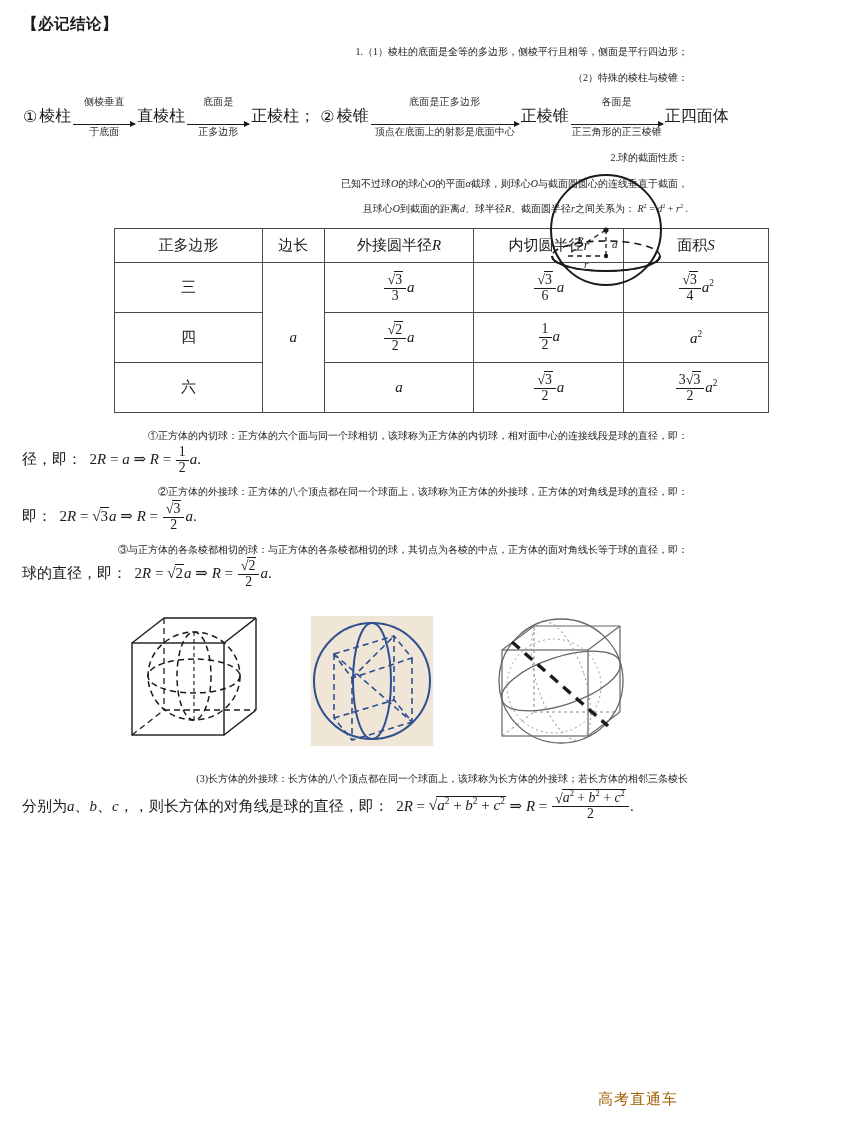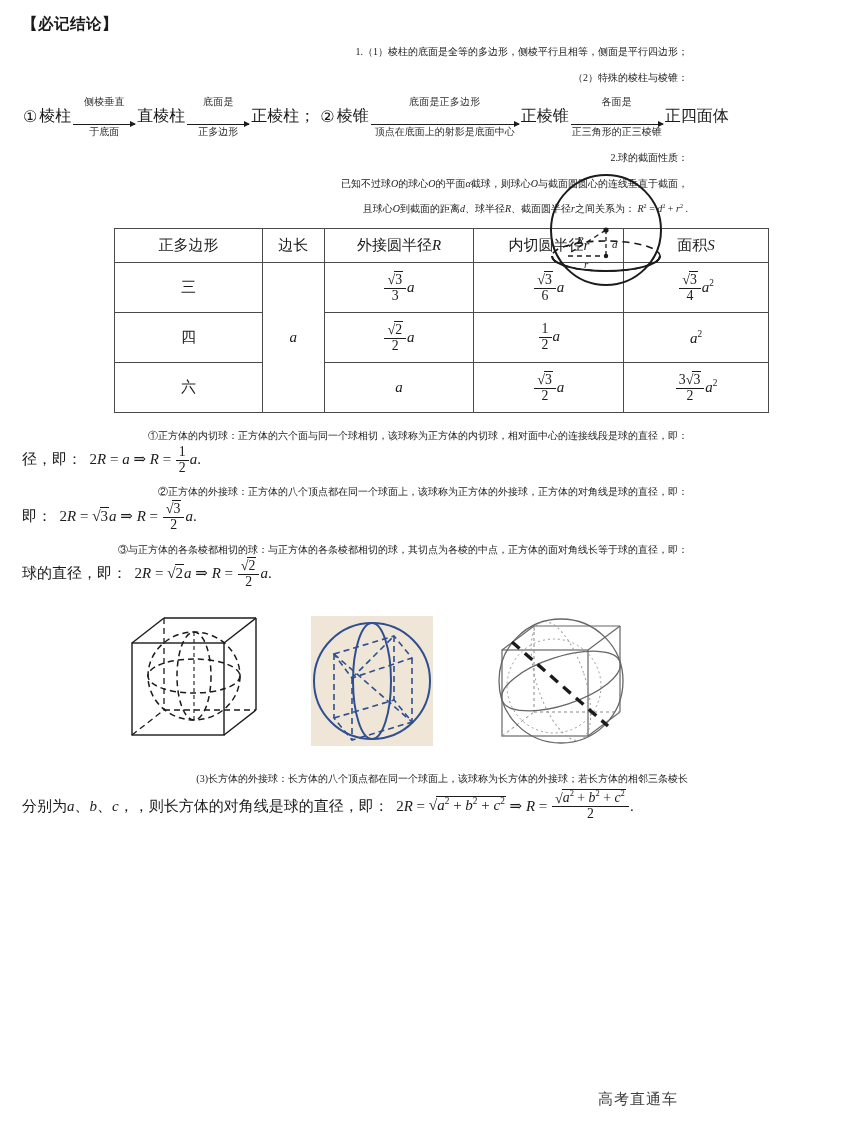--- a/index.html
+++ b/index.html
@@ -101,21 +101,21 @@
   .figs {
     position: relative; height: 150px; margin: 18px 0 6px 0;
   }
   .fig { position:absolute; top:0; }
   .fig1 { left: 108px; }
   .fig2 { left: 292px; }
   .fig3 { left: 470px; }
 
   .watermark {
     position:absolute; right: 24px; bottom: 18px;
-    font-size: 15px; color: #404040;
+    font-size: 15px; color: #a16207;
     font-family: "Liberation Sans", sans-serif;
     letter-spacing: 1px;
   }
   .eqline { margin: 2px 0 10px 8px; font-size: 15px; }
 </style>
 </head>
 <body>
 
 <div class="page">
 

